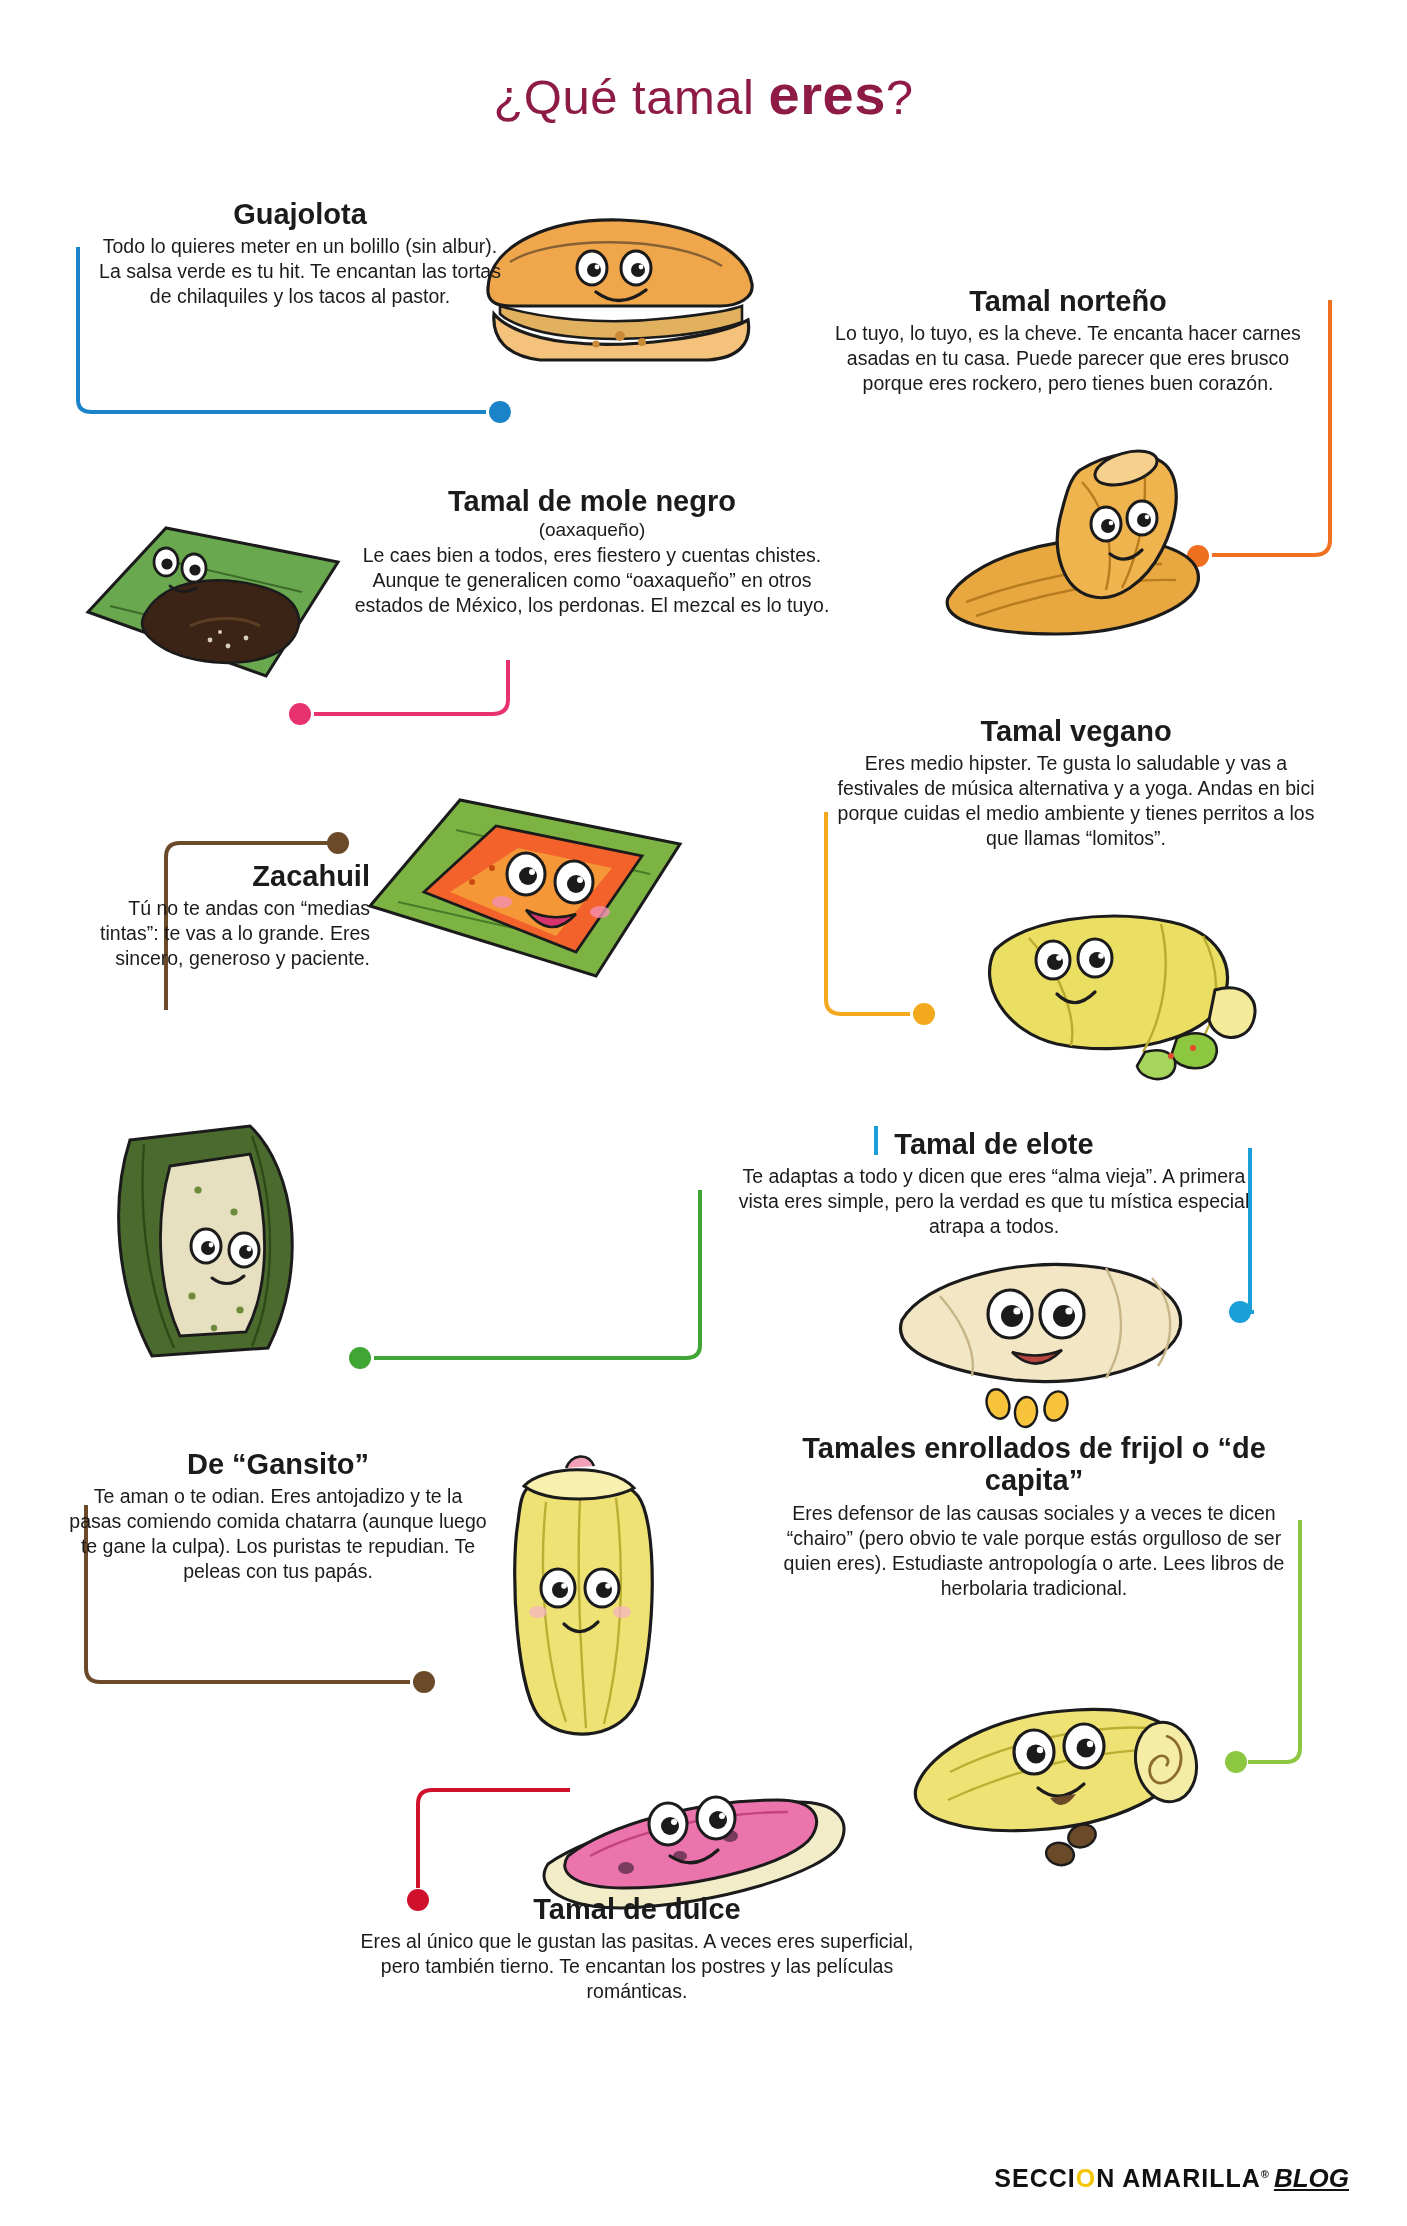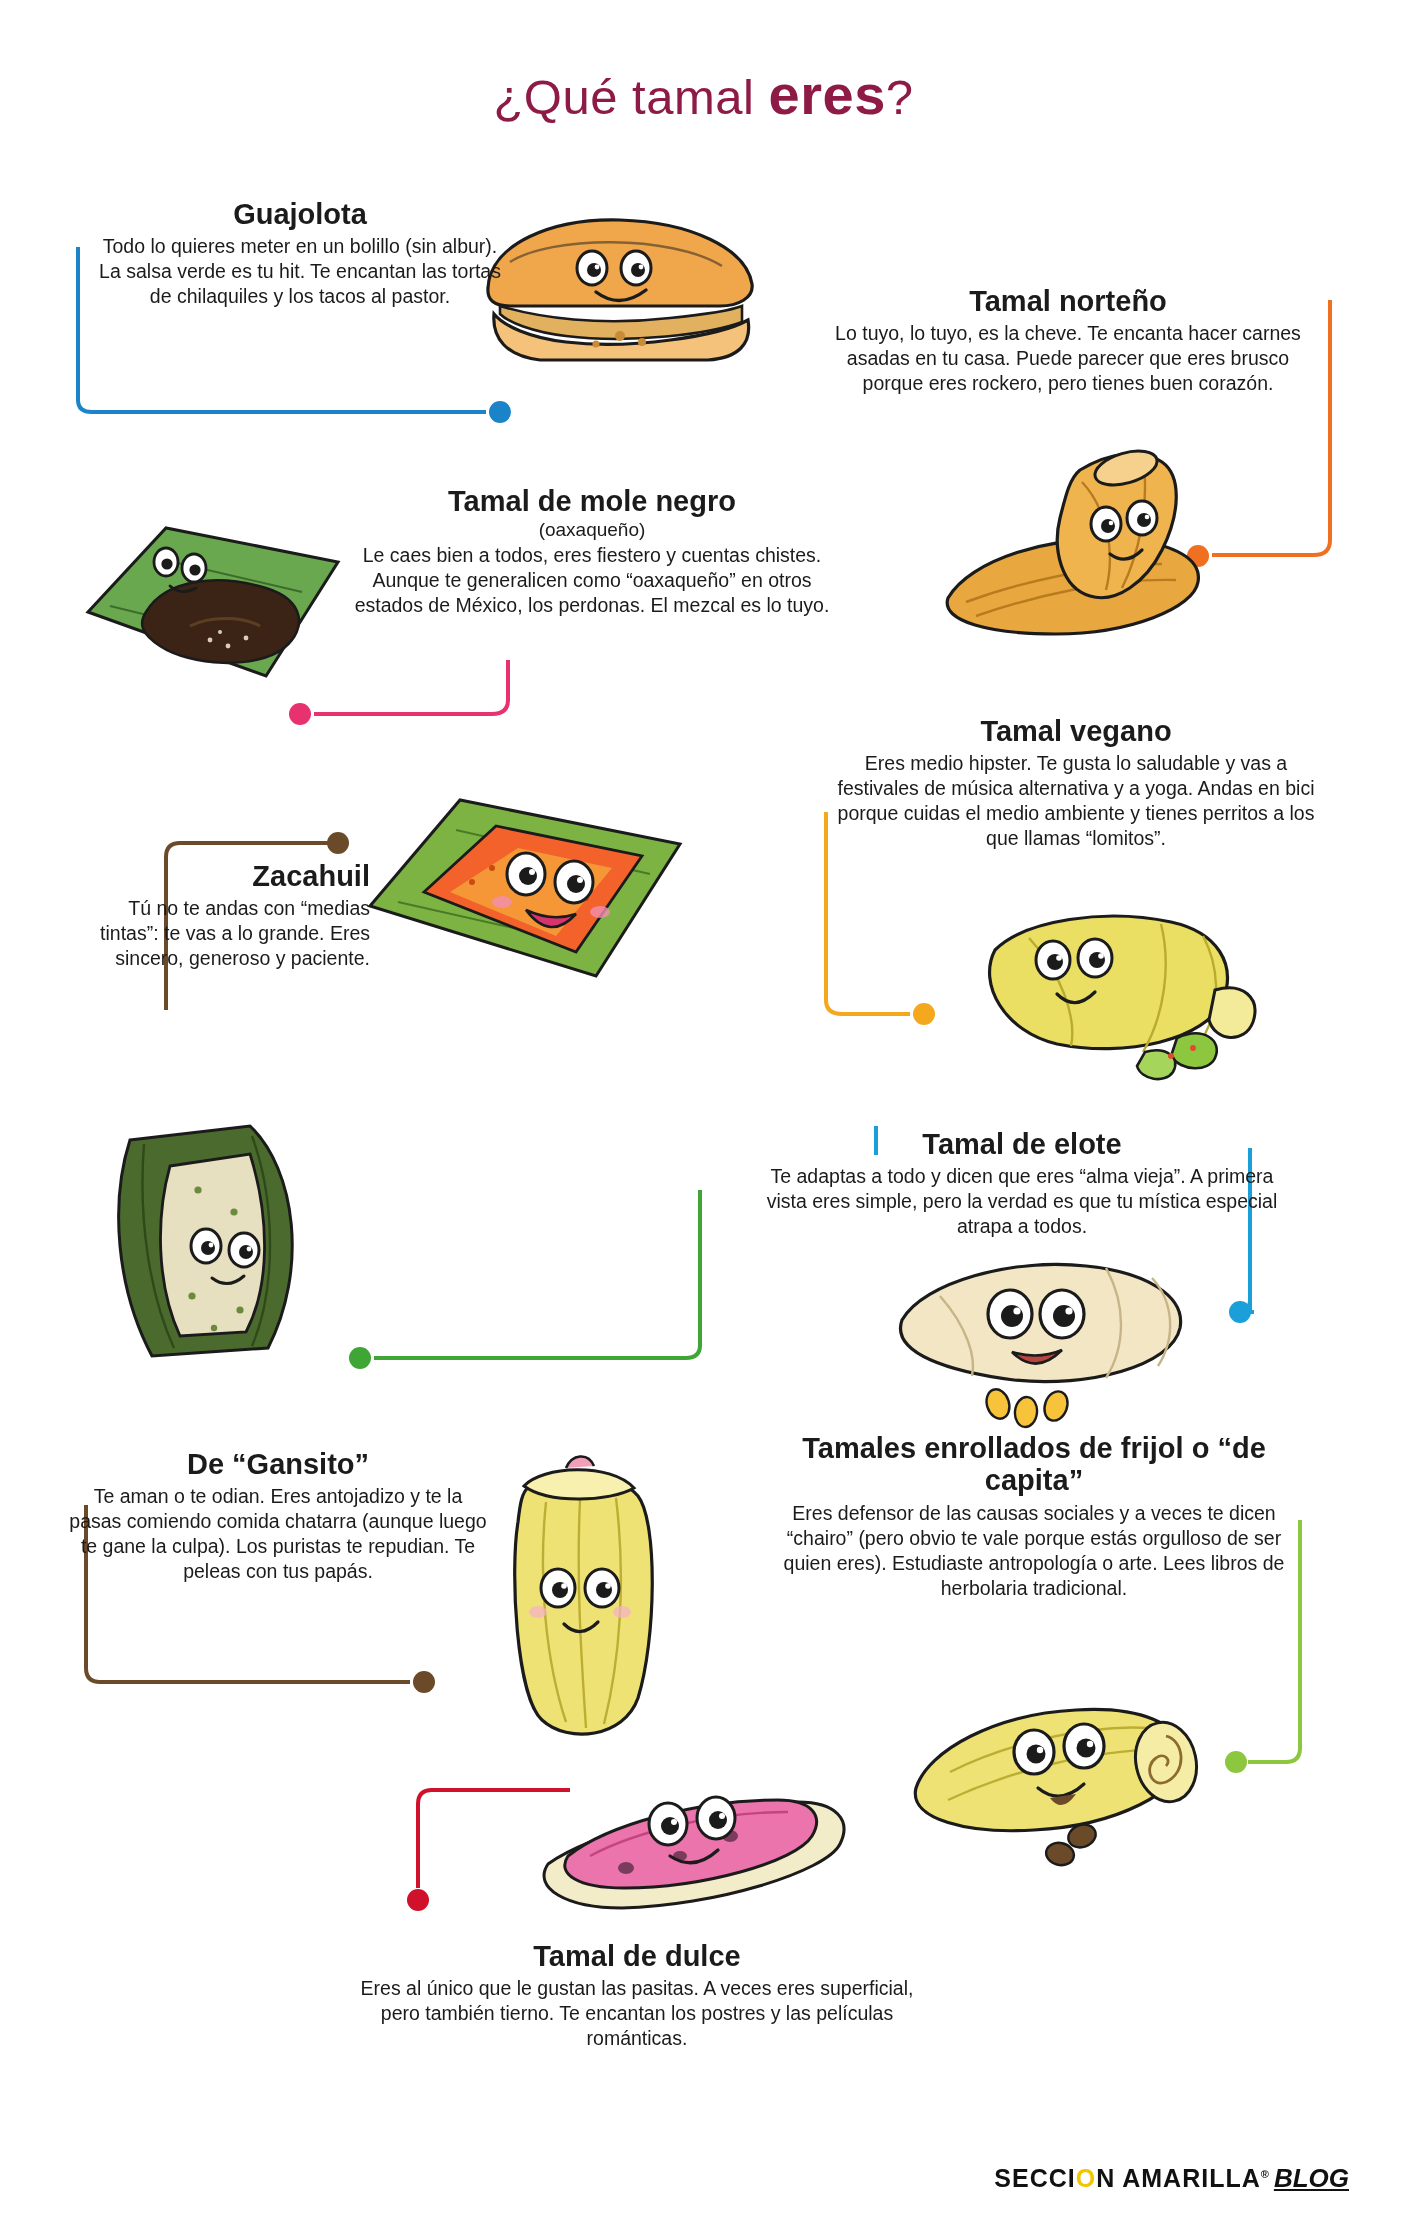--- a/index.html
+++ b/index.html
@@ -411,36 +411,36 @@
     <div class="name">Tamal vegano</div>
     <div class="desc">Eres medio hipster. Te gusta lo saludable y vas a festivales de música alternativa y a yoga. Andas en bici porque cuidas el medio ambiente y tienes perritos a los que llamas “lomitos”.</div>
   </div>
 
   <div class="entry ta-left" style="left:94px; top:860px; width:276px;">
     <div class="name">Zacahuil</div>
     <div class="desc">Tú no te andas con “medias tintas”: te vas a lo grande. Eres sincero, generoso y paciente.</div>
   </div>
 
 
-  <div class="entry ta-center" style="left:758px; top:1128px; width:528px;">
+  <div class="entry ta-center" style="left:730px; top:1128px; width:528px;">
     <div class="name">Tamal de elote</div>
     <div class="desc">Te adaptas a todo y dicen que eres “alma vieja”. A primera vista eres simple, pero la verdad es que tu mística especial atrapa a todos.</div>
   </div>
 
   <div class="entry ta-center" style="left:68px; top:1448px; width:420px;">
     <div class="name">De “Gansito”</div>
     <div class="desc">Te aman o te odian. Eres antojadizo y te la pasas comiendo comida chatarra (aunque luego te gane la culpa). Los puristas te repudian. Te peleas con tus papás.</div>
   </div>
 
   <div class="entry ta-center" style="left:770px; top:1432px; width:528px;">
     <div class="name">Tamales enrollados de frijol o “de capita”</div>
     <div class="desc">Eres defensor de las causas sociales y a veces te dicen “chairo” (pero obvio te vale porque estás orgulloso de ser quien eres). Estudiaste antropología o arte. Lees libros de herbolaria tradicional.</div>
   </div>
 
-  <div class="entry ta-center" style="left:352px; top:1940px; width:570px;">
+  <div class="entry ta-center" style="left:352px; top:1893px; width:570px;">
     <div class="name">Tamal de dulce</div>
     <div class="desc">Eres al único que le gustan las pasitas. A veces eres superficial, pero también tierno. Te encantan los postres y las películas románticas.</div>
   </div>
 
   <div class="footer-logo">
     <span class="brand"><span>SECCI</span><span class="dotmark">O</span><span>N AMARILLA</span><span class="reg">®</span></span><span class="blogword">BLOG</span>
   </div>
 
 </div>
 

